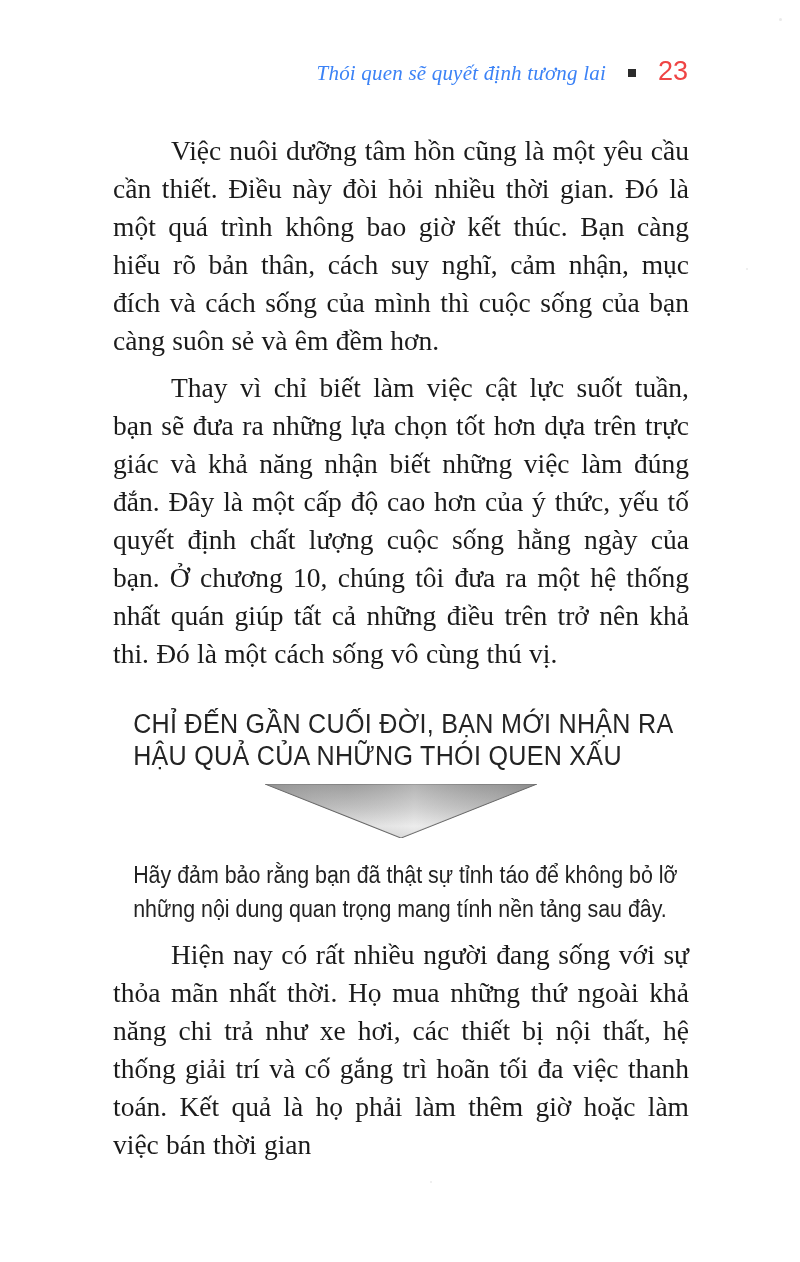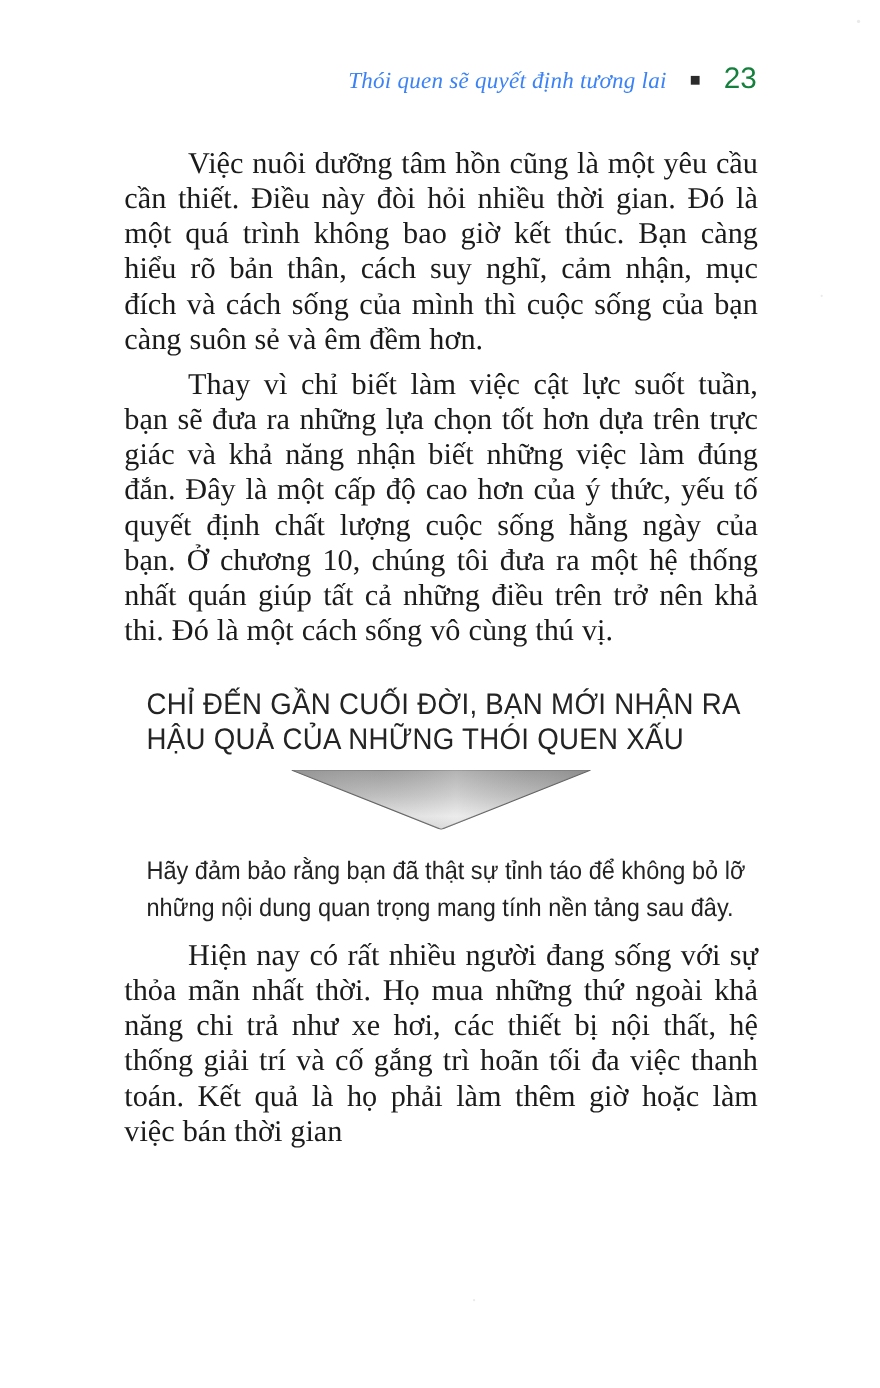--- a/index.html
+++ b/index.html
@@ -48,38 +48,38 @@
     height: 8px;
     background: #2b2b2b;
     margin: 0 8px 0 22px;
     position: relative;
     top: -3px;
     flex: 0 0 auto;
   }
   .running-head-page {
     font-family: "Liberation Sans", "DejaVu Sans", sans-serif;
     font-size: 27px;
-    color: #15803d;
+    color: #ef4444;
     letter-spacing: 0px;
     margin-left: 14px;
   }
 
   
   .content {
     position: absolute;
     top: 132px;
     left: 113px;
     width: 576px;
   }
 
   p.body-par {
     margin: 0;
     font-family: "Liberation Serif", "DejaVu Serif", serif;
     font-size: 27.5px;
-    line-height: 32px;
+    line-height: 38px;
     text-align: justify;
     text-justify: inter-word;
     text-indent: 58px;
     color: #1b1b1b;
     hyphens: none;
     word-spacing: 0.4px;
   }
   p.body-par + p.body-par { margin-top: 9px; }
 
   

